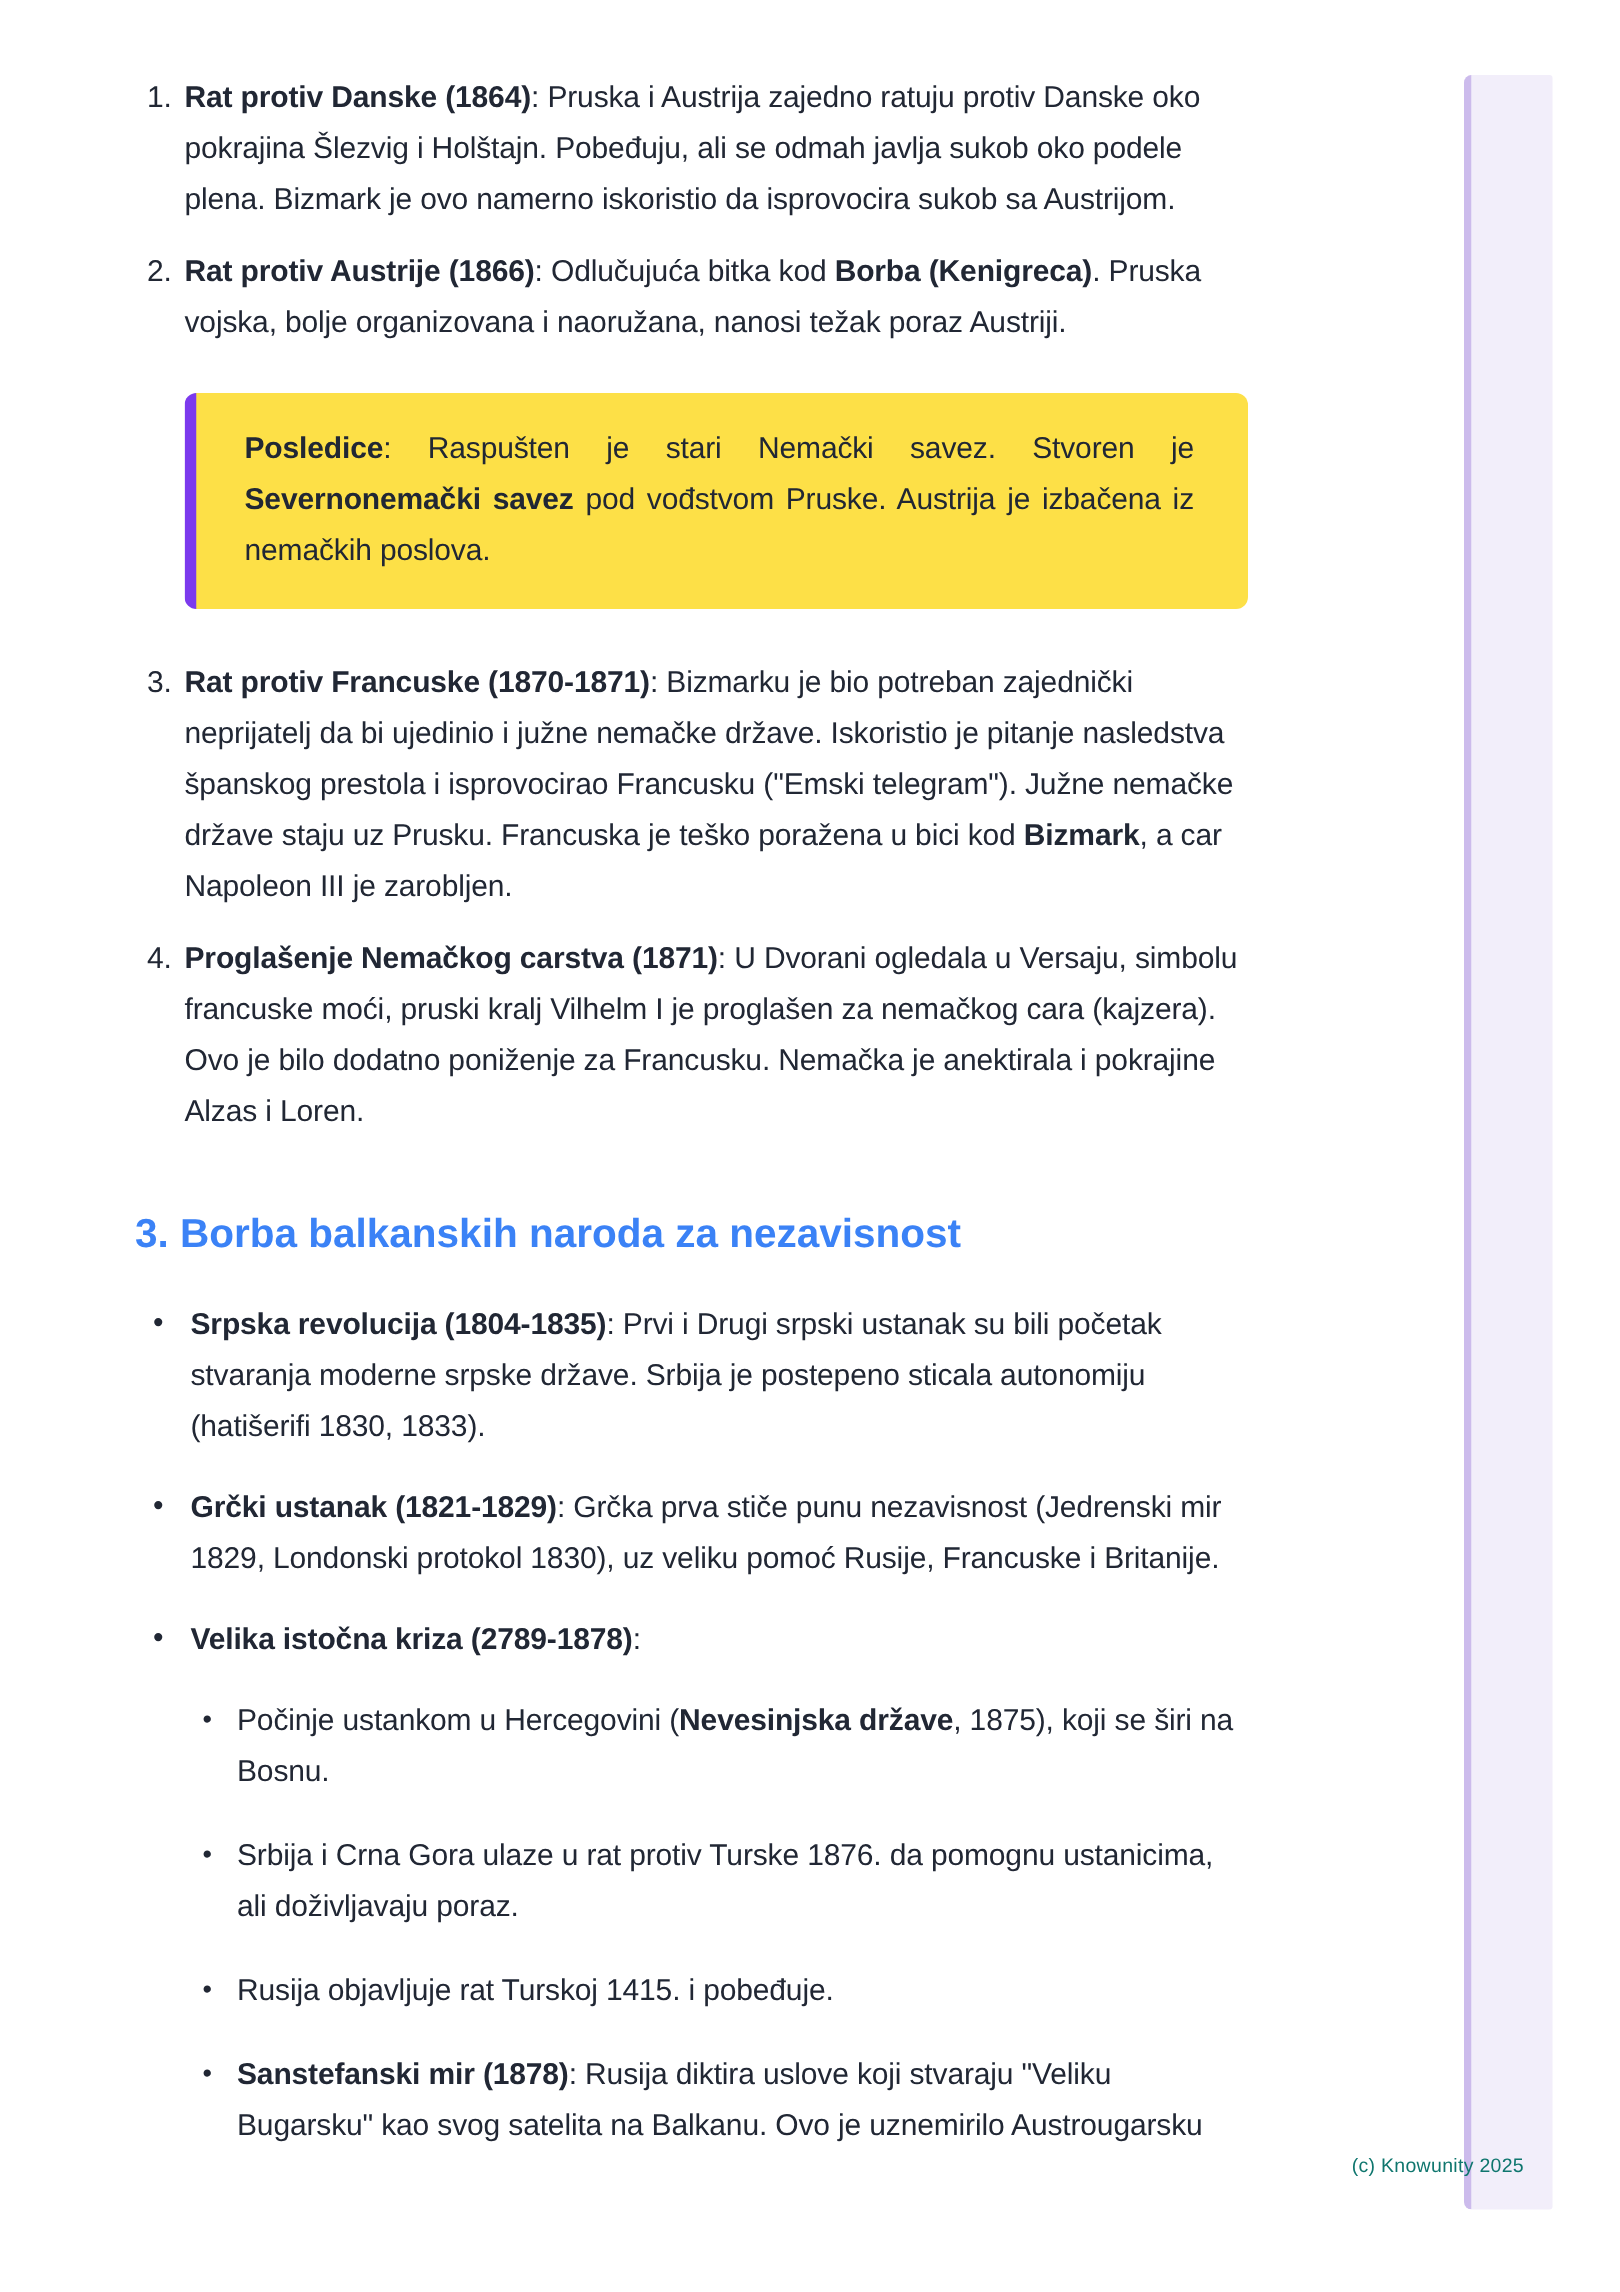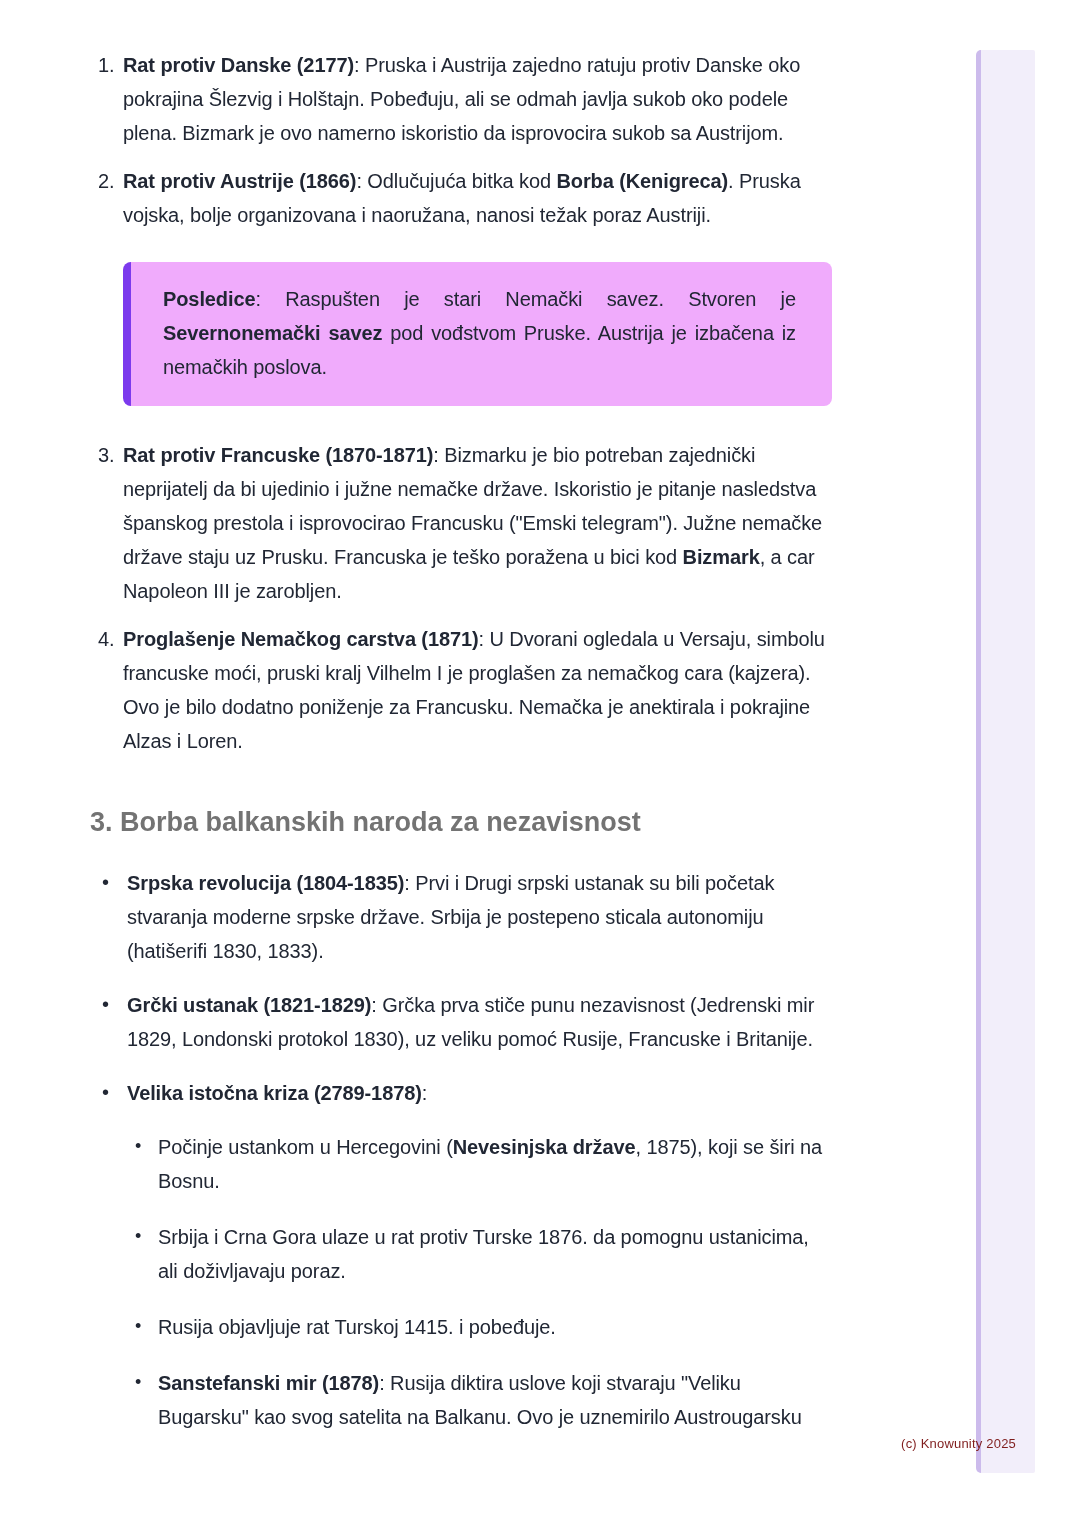--- a/index.html
+++ b/index.html
@@ -32,35 +32,35 @@
   }
   .nitem .num {
     position: absolute;
     left: 8px;
     top: 0;
   }
 
   
   .callout {
     margin: 30px 0 32px 33px;
-    background: #f0abfc;
+    background: #fde047;
     border-left: 8px solid #7c3aed;
     border-radius: 8px;
     padding: 20px 36px 22px 32px;
     text-align: justify;
   }
 
   
   .section-heading {
     margin-top: 48px;
     margin-bottom: 28px;
     font-size: 27px;
     line-height: 32px;
     font-weight: 700;
-    color: #737373;
+    color: #3b82f6;
     letter-spacing: 0;
   }
 
   .intro {
     text-align: justify;
     margin-bottom: 34px;
   }
 
   
   .bitem {
@@ -99,32 +99,32 @@
     border-radius: 5px 2px 2px 5px;
   }
 
   
   .watermark {
     position: absolute;
     top: 1436px;
     right: 64px;
     font-size: 13px;
     letter-spacing: 0.2px;
-    color: #7f1d1d;
+    color: #0f766e;
     white-space: nowrap;
   }
 </style>
 </head>
 <body>
 
 <main class="content">
 
   <div class="nitem">
     <span class="num">1.</span>
-    <div><strong>Rat protiv Danske (2177)</strong>: Pruska i Austrija zajedno ratuju protiv Danske oko pokrajina Šlezvig i Holštajn. Pobeđuju, ali se odmah javlja sukob oko podele plena. Bizmark je ovo namerno iskoristio da isprovocira sukob sa Austrijom.</div>
+    <div><strong>Rat protiv Danske (1864)</strong>: Pruska i Austrija zajedno ratuju protiv Danske oko pokrajina Šlezvig i Holštajn. Pobeđuju, ali se odmah javlja sukob oko podele plena. Bizmark je ovo namerno iskoristio da isprovocira sukob sa Austrijom.</div>
   </div>
 
   <div class="nitem">
     <span class="num">2.</span>
     <div><strong>Rat protiv Austrije (1866)</strong>: Odlučujuća bitka kod <strong>Borba (Kenigreca)</strong>. Pruska vojska, bolje organizovana i naoružana, nanosi težak poraz Austriji.</div>
   </div>
 
   <div class="callout">
     <div><strong>Posledice</strong>: Raspušten je stari Nemački savez. Stvoren je <strong>Severnonemački savez</strong> pod vođstvom Pruske. Austrija je izbačena iz nemačkih poslova.</div>
   </div>

